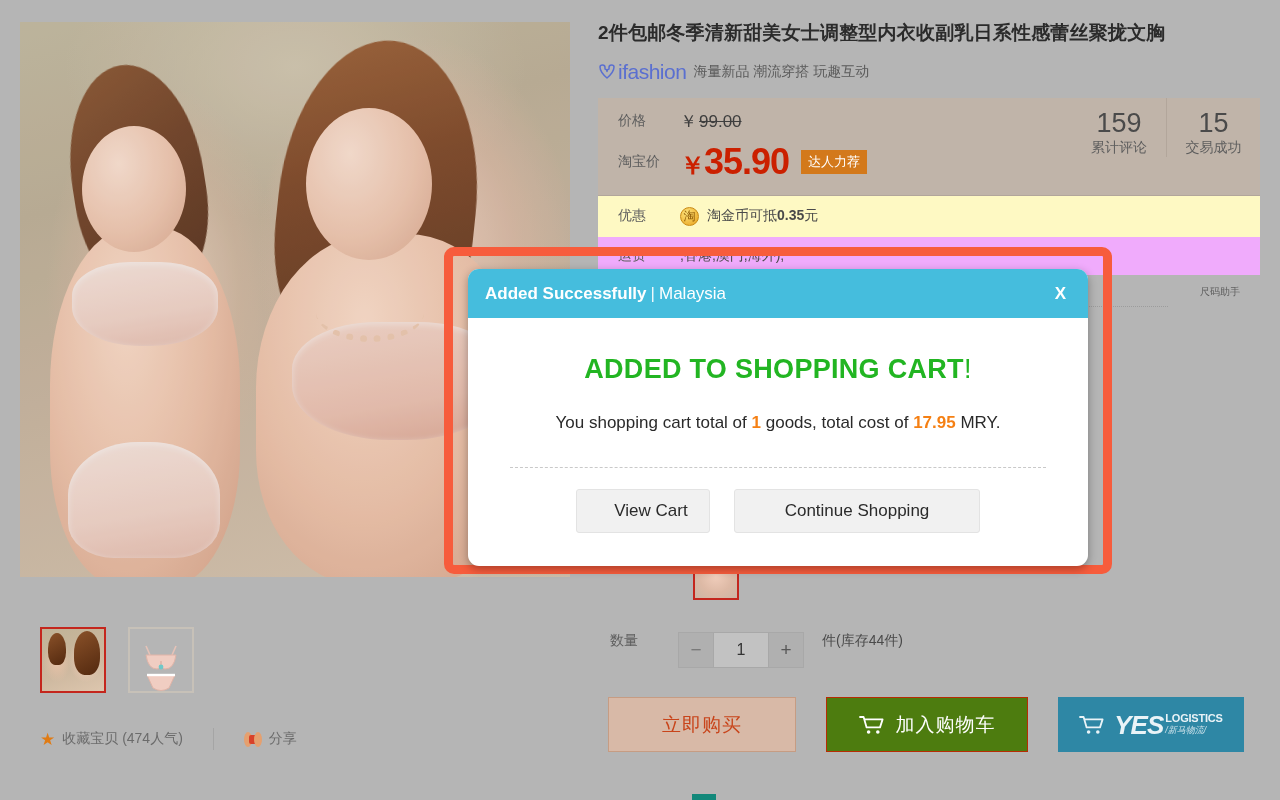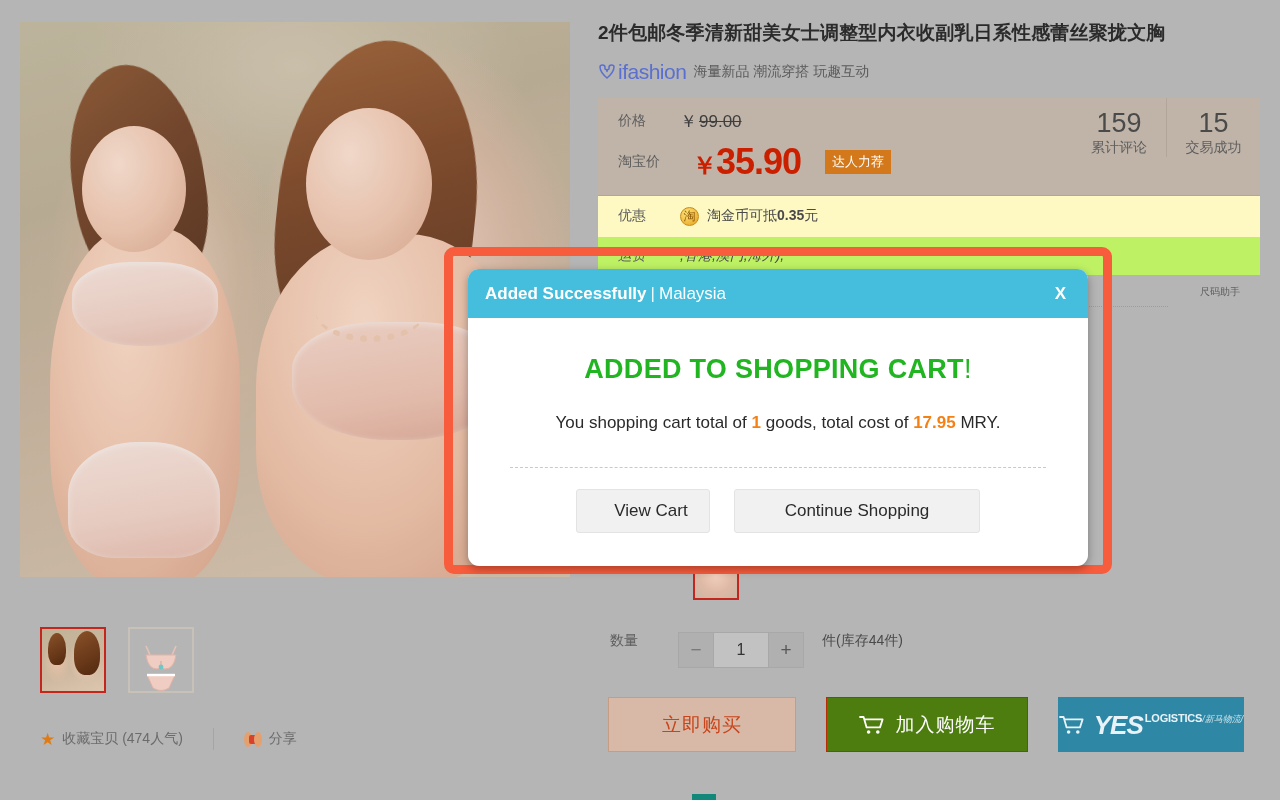--- a/index.html
+++ b/index.html
@@ -131,21 +131,21 @@
 
   #pricebox {
     margin-top: 14px; background: #c0b4a9; position: relative;
     border-bottom: 1px solid #b2a69b;
   }
   .price-left { padding: 12px 0 12px 20px; }
   .prow { display: flex; align-items: center; }
   .plabel { width: 62px; color: #5e5e5e; font-size: 14px; }
   .porig { font-size: 17px; color: #3e3e3e; text-decoration: line-through; }
   .porig .yen { text-decoration: none; display: inline-block; margin-right: 2px; }
-  .prow2 { margin-top: 8px; gap: 12px; }
+  .prow2 { margin-top: 8px; }
   .pmain { color: #cb2000; font-weight: bold; letter-spacing: -1px; }
   .pmain .y { font-size: 25px; }
   .pmain .n { font-size: 36px; }
   .badge-daren {
     background: #d3791b; color: #fff; font-size: 13px;
     padding: 3px 7px; margin-left: 12px; vertical-align: 6px;
     display: inline-block;
   }
   #counts {
     position: absolute; right: 0; top: 0; display: flex;
@@ -165,21 +165,21 @@
     width: 19px; height: 19px; border-radius: 50%;
     background: radial-gradient(circle at 35% 30%, #fde27a, #e8a21c);
     border: 1px solid #c98a14; color: #8c5a06; font-size: 12px;
     display: inline-flex; align-items: center; justify-content: center;
     margin-right: 8px; flex: 0 0 auto;
   }
 
   #ship-block { margin-top: 0; font-size: 14px; color: #4a4a4a; }
   .sub-row { padding: 10px 0 10px 20px; display: flex; }
   .sub-row .plabel { width: 62px; color: #5e5e5e; flex: 0 0 62px; }
-  #deliver-row { background: #bef264; font-style: italic; }
+  #deliver-row { background: #f0abfc; }
   #promise-row { color: #4a4a4a; }
   .size-help {
     position: absolute; right: 20px; font-size: 10px; color: #5e5e5e;
   }
   .dashed-line {
     position: absolute; left: 62px; right: 92px; bottom: 6px;
     border-bottom: 1px dotted #9c9c9c;
   }
 
   
@@ -216,21 +216,21 @@
     display: flex; align-items: center; justify-content: center; gap: 11px;
     letter-spacing: 1px;
   }
   .btn-yes {
     width: 186px; height: 55px; margin-left: 30px; background: #2e87a5;
     display: flex; align-items: center; justify-content: center; gap: 9px;
     color: #e9f3f7;
   }
   .yes-txt { display: flex; align-items: flex-start; line-height: 1; }
   .yes-big { font-size: 26px; font-weight: bold; font-style: italic; letter-spacing: -1px; }
-  .yes-small { display: flex; flex-direction: row; margin-left: 2px; margin-top: 1px; }
+  .yes-small { display: flex; flex-direction: column; margin-left: 2px; margin-top: 1px; }
   .yes-l1 { font-size: 11px; font-weight: bold; letter-spacing: -.2px; }
   .yes-l2 { font-size: 9px; font-style: italic; opacity: .85; margin-top: 2px; }
   .cart-glyph { width: 26px; height: 20px; display: block; }
 
   #bottom-tab {
     position: absolute; left: 692px; top: 794px; width: 24px; height: 9px;
     background: #12887a;
   }
 
   

